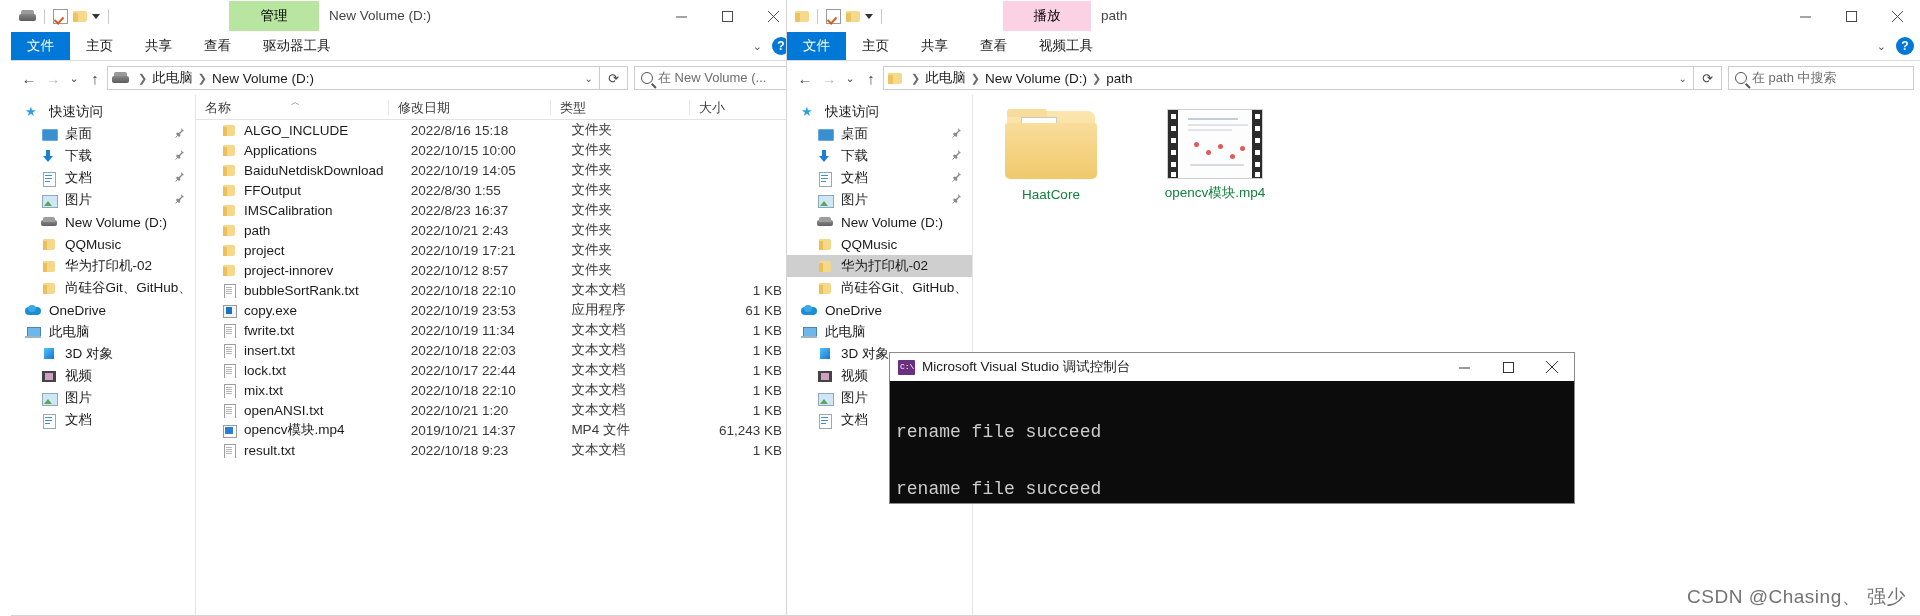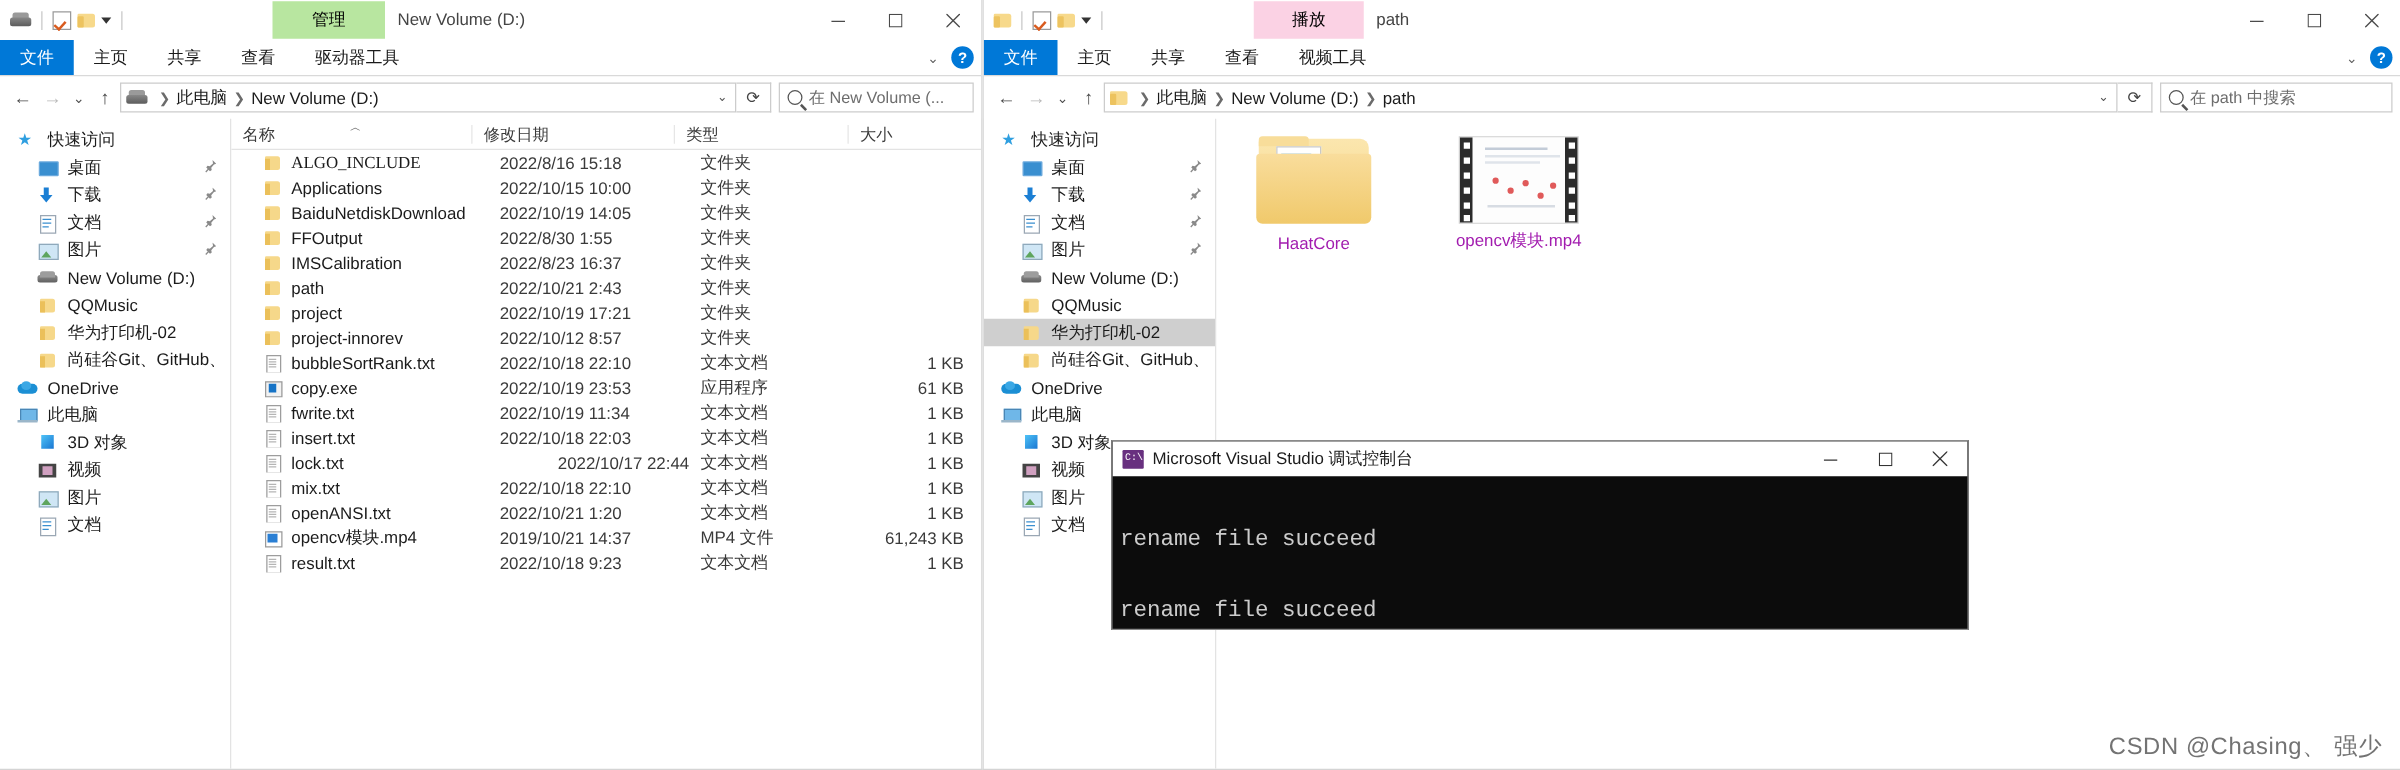--- a/index.html
+++ b/index.html
@@ -4,21 +4,21 @@
 <style>
   html,body{margin:0;padding:0;}
   body{
     width:1920px;height:616px;
     background:#ffffff;
     font-family:"Liberation Sans","DejaVu Sans",sans-serif;
     font-size:13px;color:#000;
     overflow:hidden;position:relative;
   }
   .win{position:absolute;top:0;background:#fff;border:1px solid #d4d4d4;box-sizing:border-box;overflow:hidden;}
-  #win1{left:0;width:786px;height:616px;border-left:none;border-top:none;}
+  #win1{left:11px;width:786px;height:616px;border-left:none;border-top:none;}
   #win2{left:786px;width:1134px;height:616px;border-right:none;border-top:none;}
 
   
   .titlebar{height:32px;position:relative;background:#fff;}
   .qat{position:absolute;left:8px;top:0;height:32px;display:flex;align-items:center;gap:5px;}
   .qat .sep{width:1px;height:15px;background:#c8c8c8;margin:0 3px;}
   .ico{display:inline-block;position:relative;}
   .drive-ico{width:17px;height:12px;}
   .drive-ico .b{position:absolute;left:0;top:4px;width:17px;height:7px;border-radius:2px;background:linear-gradient(#888,#5c5c5c);}
   .drive-ico .t{position:absolute;left:2px;top:0px;width:13px;height:6px;border-radius:2px 2px 0 0;background:#9a9a9a;}
@@ -92,21 +92,21 @@
   .fic.txt .pg{position:absolute;left:2px;top:1px;width:10px;height:13px;background:#fff;border:1px solid #9d9d9d;}
   .fic.txt .ln{position:absolute;left:4px;width:6px;height:1px;background:#b5b5b5;}
   .fic.exe .sq{position:absolute;left:1px;top:2px;width:12px;height:11px;background:#f2f2f2;border:1px solid #9a9a9a;}
   .fic.exe .in{position:absolute;left:4px;top:4px;width:6px;height:7px;background:#1673c6;}
   .fic.mp4 .sq{position:absolute;left:1px;top:2px;width:12px;height:11px;background:#fff;border:1px solid #9a9a9a;}
   .fic.mp4 .in{position:absolute;left:3px;top:4px;width:8px;height:7px;background:#2a7fd4;}
 
   
   .tiles{display:flex;padding:14px 0 0 22px;gap:52px;}
   .tile{width:112px;display:flex;flex-direction:column;align-items:center;}
-  .tile .cap{margin-top:6px;font-size:13.5px;text-align:center;color:#a21caf;line-height:16px;width:112px;word-break:break-word;}
+  .tile .cap{margin-top:6px;font-size:13.5px;text-align:center;color:#15803d;line-height:16px;width:112px;word-break:break-word;}
   .bigfolder{width:92px;height:72px;position:relative;}
   .bigfolder .back{position:absolute;left:2px;top:2px;width:88px;height:66px;background:linear-gradient(#fbe6ae,#f6d88a);border-radius:3px 7px 4px 4px;}
   .bigfolder .tab{position:absolute;left:2px;top:0px;width:40px;height:8px;background:#f8dd9a;border-radius:3px 3px 0 0;}
   .bigfolder .sheet{position:absolute;left:16px;top:8px;width:34px;height:46px;background:#fff;border:1px solid #c9c9c9;}
   .bigfolder .sl{position:absolute;left:20px;width:24px;height:2px;background:#3e9ad6;}
   .bigfolder .front{position:absolute;left:0px;top:14px;width:92px;height:56px;background:linear-gradient(#f9dd9c,#f0c96b);border-radius:3px 3px 5px 5px;}
   .vidthumb{width:96px;height:70px;background:#fff;border:1px solid #cfcfcf;position:relative;box-sizing:border-box;}
   .vidthumb .strip{position:absolute;top:0;bottom:0;width:10px;background:#2b2b2b;}
   .vidthumb .strip.l{left:0;}
   .vidthumb .strip.r{right:0;}
@@ -339,21 +339,21 @@
     <div class="listpane">
       <div class="colhdr">
         <div class="c" style="width:192px;">名称</div>
         <div class="c" style="width:162px;">修改日期</div>
         <div class="c" style="width:139px;">类型</div>
         <div class="c" style="width:100px;">大小</div>
         <span class="sortmark">︿</span>
       </div>
       <div id="w1rows">
           <div class="row">
-            <div class="cname" style="width: 192px; padding-left: 26px; font-family: Liberation Serif, serif;">
+            <div class="cname" style="width: 192px; padding-left: 26px;">
               <span class="fic folder fico">
                 <span class="bk"></span>
                 <span class="fr"></span>
               </span>
               <span>ALGO_INCLUDE</span>
             </div>
             <div class="cdate" style="width: 162px; padding-left: 9px;">2022/8/16 15:18</div>
             <div class="ctype" style="width: 139px; padding-left: 9px;">文件夹</div>
             <div class="csize" style="width: 100px;"></div>
           </div>
@@ -502,21 +502,21 @@
             <div class="cname" style="width: 192px; padding-left: 26px;">
               <span class="fic txt fico">
                 <span class="pg"></span>
                 <span class="ln" style="top:4px;"></span>
                 <span class="ln" style="top:6px;"></span>
                 <span class="ln" style="top:8px;"></span>
                 <span class="ln" style="top:10px;"></span>
               </span>
               <span>lock.txt</span>
             </div>
-            <div class="cdate" style="width: 162px; padding-left: 9px; text-align: right;">2022/10/17 22:44</div>
+            <div class="cdate" style="width: 162px; padding-left: 9px;">2022/10/17 22:44</div>
             <div class="ctype" style="width: 139px; padding-left: 9px;">文本文档</div>
             <div class="csize" style="width: 100px;">1 KB</div>
           </div>
           <div class="row">
             <div class="cname" style="width: 192px; padding-left: 26px;">
               <span class="fic txt fico">
                 <span class="pg"></span>
                 <span class="ln" style="top:4px;"></span>
                 <span class="ln" style="top:6px;"></span>
                 <span class="ln" style="top:8px;"></span>

